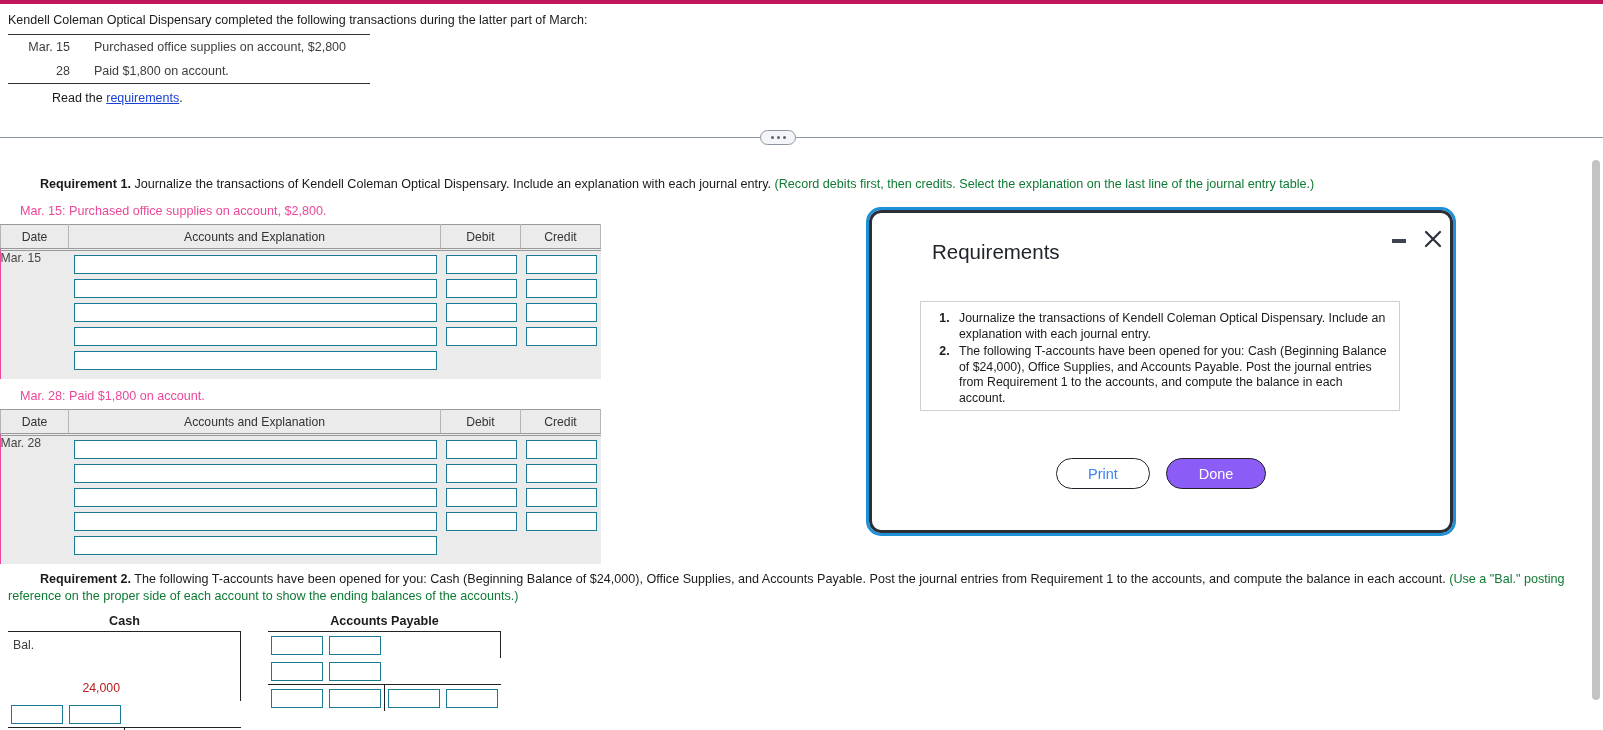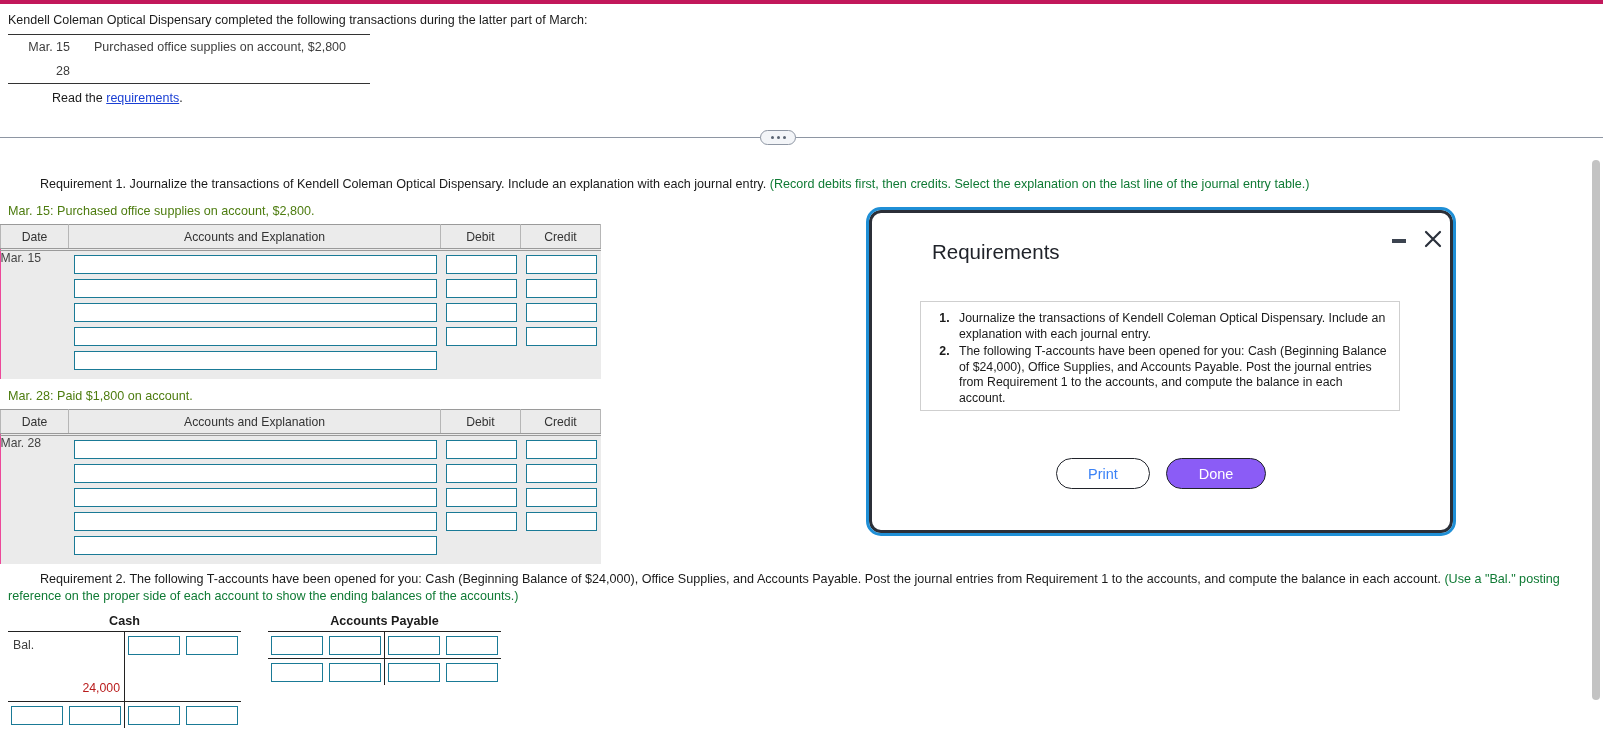--- a/index.html
+++ b/index.html
@@ -71,26 +71,26 @@
   
   .workspace {
     position: absolute; left: 0; top: 146px;
     width: 1590px; height: 584px;
     overflow: hidden;
   }
   .req-line {
     font-size: 12.6px; line-height: 17px;
     padding: 0 0 0 8px; color: #1a1a1a;
   }
-  .req-line .lbl { font-weight: normal; padding-left: 32px; }
+  .req-line .lbl { font-weight: bold; padding-left: 32px; }
   .hint { color: #0f7a34; }
 
   .sub-line {
-    font-size: 12.6px; color: #4d7c0f;
-    padding-left: 8px;
+    font-size: 12.6px; color: #ec4899;
+    padding-left: 20px;
   }
 
   
   table.journal {
     border-collapse: collapse;
     margin-left: 0;
     table-layout: fixed;
     background: #ec4899;
   }
   table.journal th {
@@ -149,21 +149,21 @@
   .tcell .inp { width: 52px; height: 19px; margin: 0; }
   .tcell.text {
     font-size: 12.3px; color: #3d3d3d; justify-content: flex-start;
     padding-left: 5px;
   }
   .tcell.num {
     font-size: 12.3px; color: #b91c1c; justify-content: flex-end;
     padding-right: 4px;
     margin-top: 43px;
   }
-  .trow.first { border-bottom: 1.5px solid #222; }
+  .trow.first { border-bottom: 1.5px solid #222; flex-direction: column; }
 
   
   .vscroll {
     position: absolute; right: 0; top: 146px;
     width: 14px; height: 584px;
     background: #ffffff;
     cursor: pointer;
   }
   .vscroll .thumb {
     position: absolute; left: 3px; top: 14px;
@@ -246,20 +246,21 @@
 <div class="problem">
   <div class="prob-intro">Kendell Coleman Optical Dispensary completed the following transactions during the latter part of March:</div>
 
   <div class="trans-table">
     <div class="trans-row">
       <div class="trans-date">Mar. 15</div>
       <div class="trans-desc">Purchased office supplies on account, $2,800</div>
     </div>
     <div class="trans-row">
       <div class="trans-date">28</div>
+      <div class="trans-desc">Paid $1,800 on account.</div>
     </div>
   </div>
 
   <div class="read-req"><span>Read the </span><a>requirements</a><span>.</span></div>
 </div>
 
 <div class="splitter">
   <div class="line"></div>
   <div class="pill">
     <i></i>

